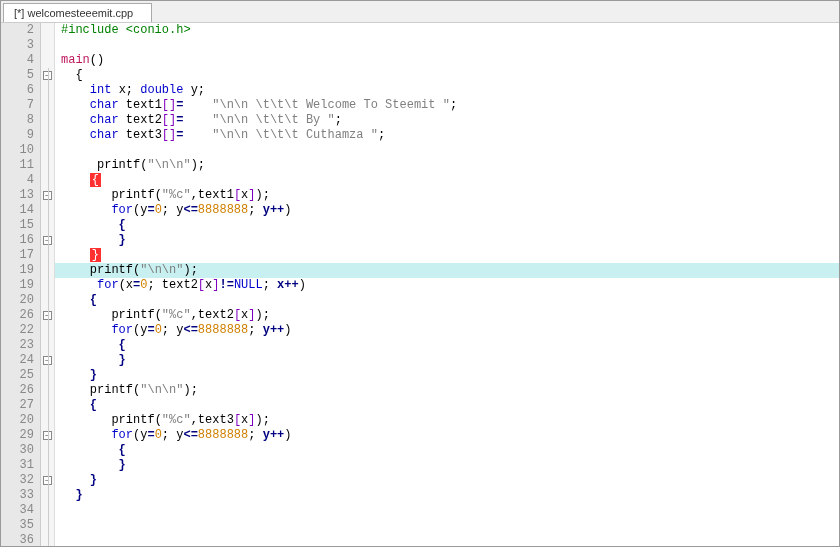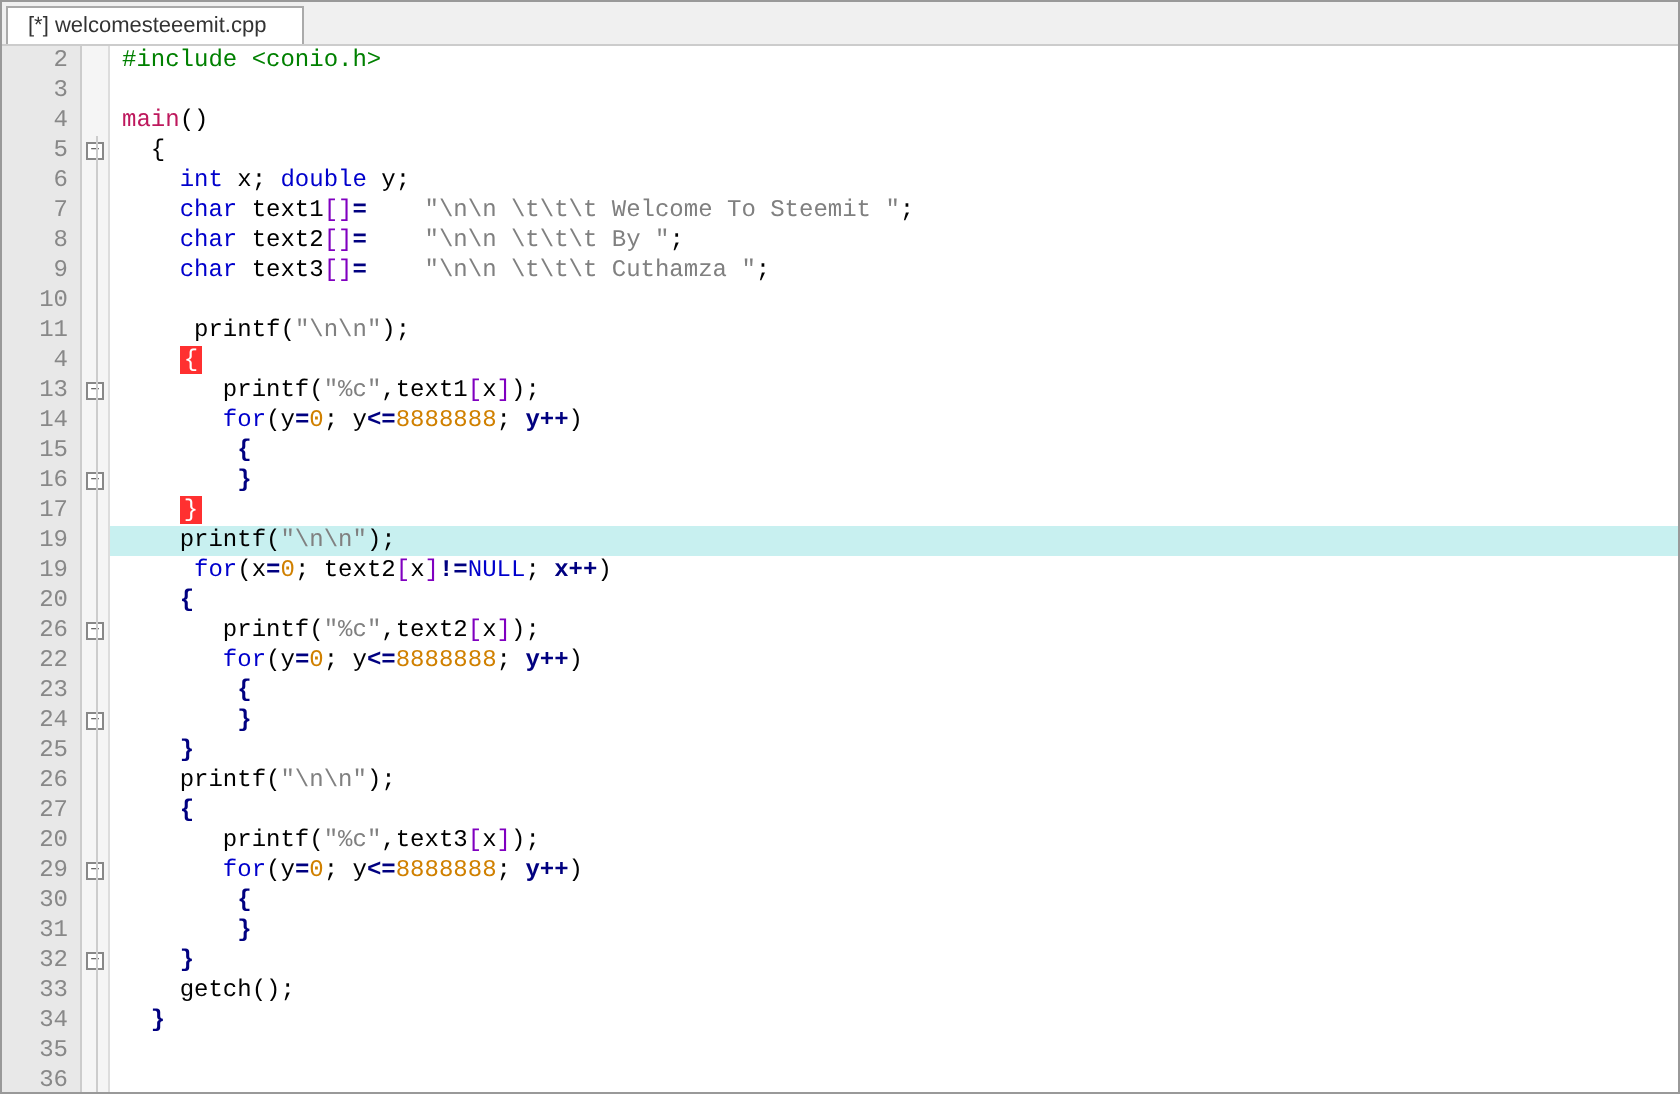--- a/index.html
+++ b/index.html
@@ -206,16 +206,15 @@
     <div class="line">        <span class="op">{</span></div>
     <div class="line">        <span class="op">}</span></div>
     <div class="line">    <span class="op">}</span></div>
     <div class="line">    <span>printf</span><span>(</span><span class="str">"\n\n"</span><span>)</span><span>;</span></div>
     <div class="line">    <span class="op">{</span></div>
     <div class="line">       <span>printf</span><span>(</span><span class="str">"%c"</span><span>,</span><span>text3</span><span class="type">[</span><span>x</span><span class="type">]</span><span>)</span><span>;</span></div>
     <div class="line">       <span class="kw">for</span><span>(</span><span>y</span><span class="op">=</span><span class="num">0</span><span>;</span> <span>y</span><span class="op">&lt;=</span><span class="num">8888888</span><span>;</span> <span class="op">y++</span><span>)</span></div>
     <div class="line">        <span class="op">{</span></div>
     <div class="line">        <span class="op">}</span></div>
     <div class="line">    <span class="op">}</span></div>
-    <div class="line">    <span>getch</span><span>()</span><span>;</span></div>
     <div class="line">  <span class="op">}</span></div>
   </div>
 </div>
 
 </body></html>

